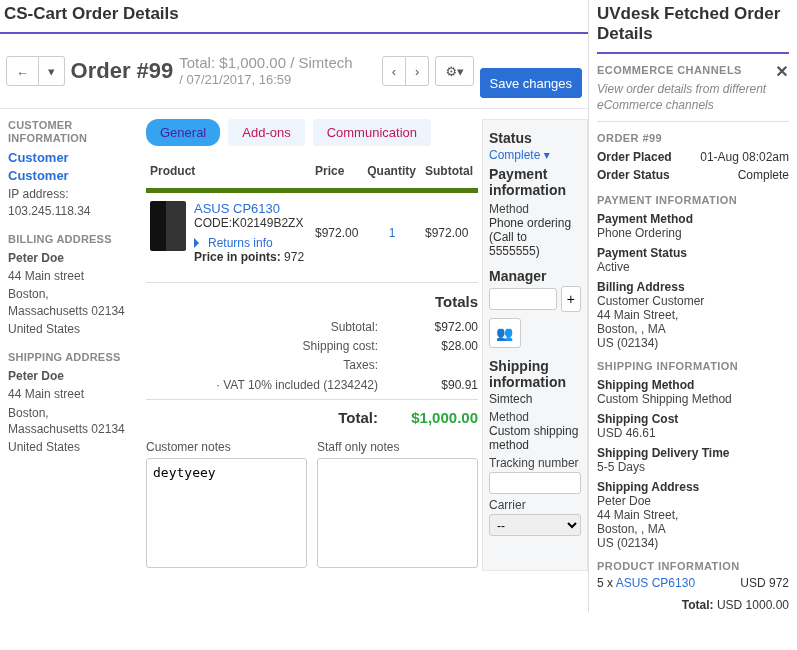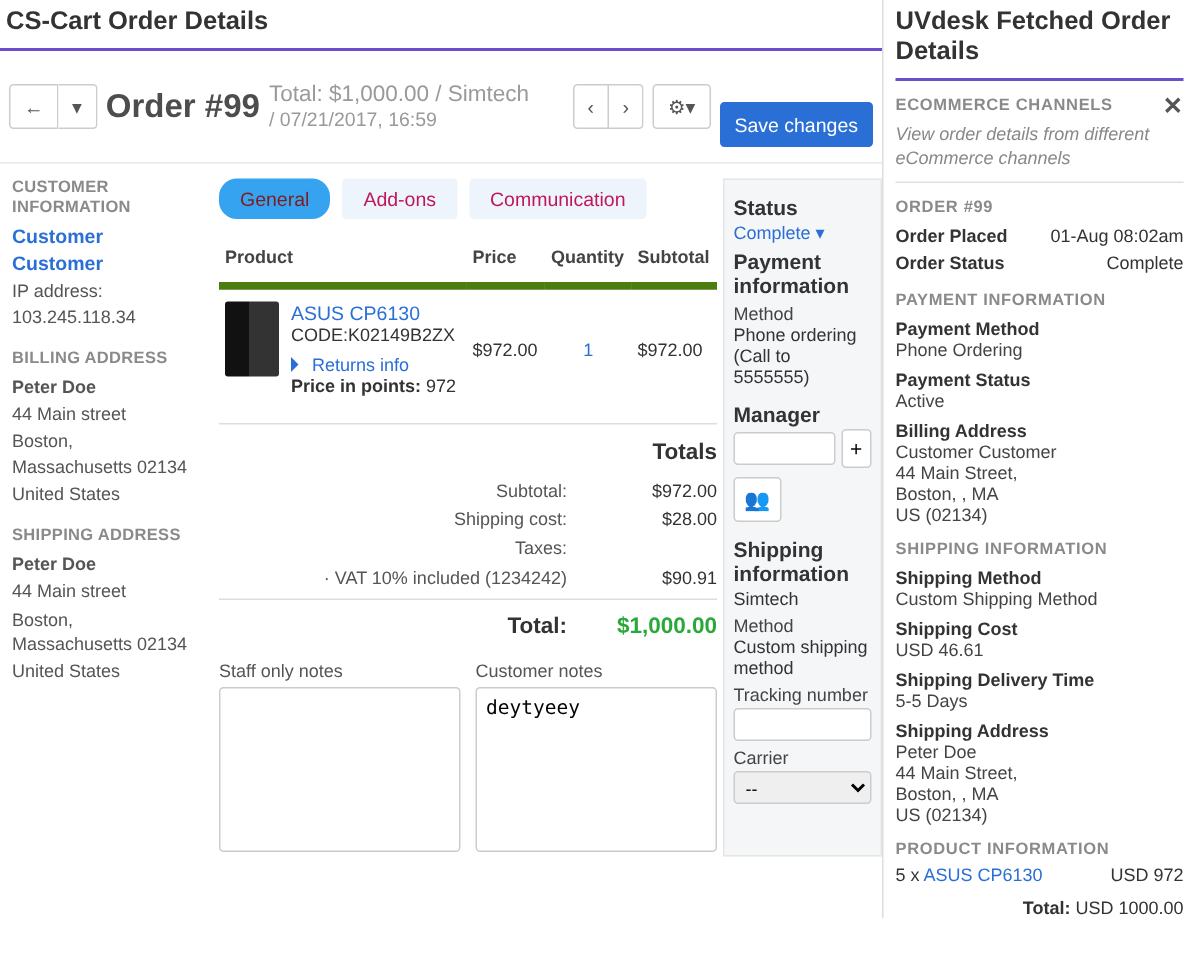--- a/index.html
+++ b/index.html
@@ -33,21 +33,21 @@
   .main { flex: 1; padding: 10px 0 10px 6px; display: flex; gap: 4px;}
   .main-col { flex: 1; }
   .side-col { width: 106px; background: #f4f6f8; border: 1px solid #e6e6e6; padding: 6px 6px; font-size: 12px; }
   .side-col h4 { font-size: 14px; font-weight: bold; margin: 4px 0 2px; color: #333;}
   .side-col .link2 { color: #2a6fd6; }
   .side-col label { display:block; font-size: 12px; color: #444; margin-top:4px;}
   .side-col input, .side-col select { width: 100%; border: 1px solid #ccc; border-radius: 3px; padding: 3px; font-size: 12px; margin-top:2px; height:22px;}
 
   .tabs { display: flex; gap: 8px; margin-bottom: 12px; }
   .tab { padding: 6px 14px; border-radius: 3px; background: #eef4fb; color: #be185d; font-size: 13px;}
-  .tab.active { background: #36a3f0; color: #7f1d1d; border-radius: 12px; }
+  .tab.active { background: #36a3f0; color: #4c1d95; border-radius: 12px; }
 
   table.products { width: 100%; border-collapse: collapse; font-size: 12px; }
   table.products th { text-align: left; padding: 6px 4px 10px; font-size: 12px; color: #444; border-bottom: 5px solid #4d7c0f; }
   table.products td { padding: 8px 4px; vertical-align: top; }
   .prod-img { width: 36px; height: 50px; background: linear-gradient(90deg,#111 0 45%,#333 45% 100%); border-radius: 2px; display:inline-block;}
   .prod-name { color: #2a6fd6; font-size: 13px; }
   .caret { display:inline-block; border: 5px solid transparent; border-left-color:#2a6fd6; margin-right:4px; transform: translateY(1px);}
   .totals { margin-top: 10px; border-top: 1px solid #ddd; padding-top: 10px; }
   .tot-row { display:flex; justify-content:flex-end; gap: 30px; line-height:1.6;}
   .tot-row .lbl { text-align:right; width: 220px; color:#555;}
@@ -180,26 +180,26 @@
                 <div class="val">$90.91</div>
               </div>
             <div class="tot-row tot-total" style="border-top:1px solid #ddd; padding-top:6px; margin-top:4px;">
                 <div class="lbl" style="color:#333">Total:</div>
                 <div class="val">$1,000.00</div>
               </div>
           </div>
 
           <div class="notes">
             <div class="col">
+              <label>Customer notes</label>
+              <textarea style="">deytyeey</textarea>
+            </div>
+            <div class="col">
               <label>Staff only notes</label>
               <textarea style=""></textarea>
-            </div>
-            <div class="col">
-              <label>Customer notes</label>
-              <textarea style="">deytyeey</textarea>
             </div>
           </div>
         </div>
 
         <div class="side-col">
           <h4>Status</h4>
           <div class="link2"><span>Complete</span> ▾</div>
           <h4>Payment information</h4>
           <label>Method</label>
           <div>Phone ordering (Call to 5555555)</div>

